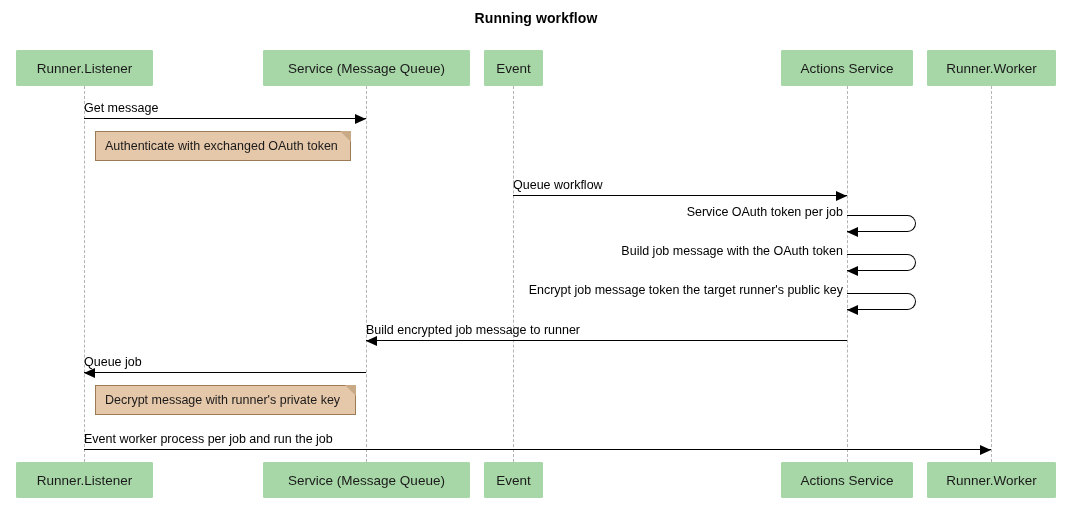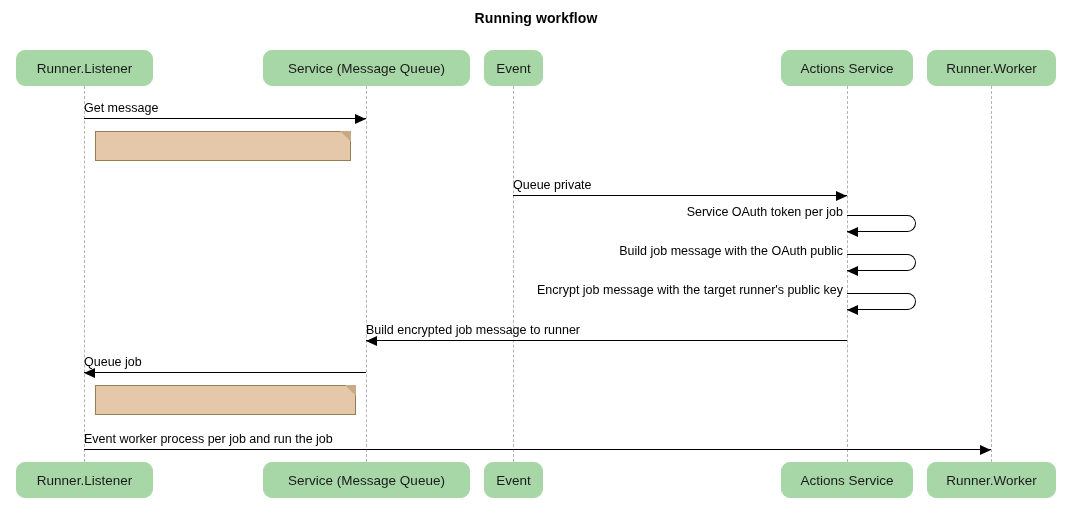--- a/index.html
+++ b/index.html
@@ -32,21 +32,21 @@
   .lifeline {
     position: absolute;
     width: 0;
     border-left: 1px dashed #b4b4b4;
   }
   .participant {
     position: absolute;
     box-sizing: border-box;
     background: #a7d7a7;
     border: 1px solid #a7d7a7;
-    border-radius: 9px;
+    border-radius: 1px;
     color: #1a1a1a;
     font-size: 13.5px;
     display: flex;
     align-items: center;
     justify-content: center;
     white-space: nowrap;
     height: 36px;
   }
   .msg-line {
     position: absolute;
@@ -129,50 +129,52 @@
       <div class="lifeline" style="left: 513px; top: 86px; height: 376px;"></div>
       <div class="lifeline" style="left: 847px; top: 86px; height: 376px;"></div>
       <div class="lifeline" style="left: 991px; top: 86px; height: 376px;"></div>
     </div>
   <div id="messages-layer">
       <div class="msg-line" style="left: 84px; top: 118px; width: 282px;"></div>
       <div class="arrow-head right" style="top: 114px; left: 355px;"></div>
       <div class="msg-label" style="left: 84px; width: 282px; top: 101px;">Get message</div>
       <div class="msg-line" style="left: 513px; top: 195px; width: 334px;"></div>
       <div class="arrow-head right" style="top: 191px; left: 836px;"></div>
-      <div class="msg-label" style="left: 513px; width: 334px; top: 178px;">Queue private</div>
+      <div class="msg-label" style="left: 513px; width: 334px; top: 178px;">Queue workflow</div>
       <div class="msg-line" style="left: 366px; top: 340px; width: 481px;"></div>
       <div class="arrow-head left" style="top: 336px; left: 366px;"></div>
       <div class="msg-label" style="left: 366px; width: 481px; top: 323px;">Build encrypted job message to runner</div>
       <div class="msg-line" style="left: 84px; top: 372px; width: 282px;"></div>
       <div class="arrow-head left" style="top: 368px; left: 84px;"></div>
       <div class="msg-label" style="left: 84px; width: 282px; top: 355px;">Queue job</div>
       <div class="msg-line" style="left: 84px; top: 449px; width: 907px;"></div>
       <div class="arrow-head right" style="top: 445px; left: 980px;"></div>
       <div class="msg-label" style="left: 84px; width: 907px; top: 432px;">Event worker process per job and run the job</div>
     </div>
   <div id="self-messages-layer">
       <div class="selfloop" style="left: 847px; top: 215px; width: 69px; height: 17px;"></div>
       <div class="arrow-head left" style="left: 847px; top: 227px;"></div>
       <div class="msg-label" style="top: 205px; left: 0px; width: 843px; text-align: right;">Service OAuth token per job</div>
       <div class="selfloop" style="left: 847px; top: 254px; width: 69px; height: 17px;"></div>
       <div class="arrow-head left" style="left: 847px; top: 266px;"></div>
-      <div class="msg-label" style="top: 244px; left: 0px; width: 843px; text-align: right;">Build job message with the OAuth public</div>
+      <div class="msg-label" style="top: 244px; left: 0px; width: 843px; text-align: right;">Build job message with the OAuth token</div>
       <div class="selfloop" style="left: 847px; top: 293px; width: 69px; height: 17px;"></div>
       <div class="arrow-head left" style="left: 847px; top: 305px;"></div>
-      <div class="msg-label" style="top: 283px; left: 0px; width: 843px; text-align: right;">Encrypt job message with the target runner's public key</div>
+      <div class="msg-label" style="top: 283px; left: 0px; width: 843px; text-align: right;">Encrypt job message token the target runner's public key</div>
     </div>
   <div id="notes-layer">
       <div class="note" style="left: 95px; top: 131px; width: 256px;">
         <span class="note-fold-edge"></span>
         <span class="note-fold"></span>
+        <span>Authenticate with exchanged OAuth token</span>
       </div>
       <div class="note" style="left: 95px; top: 385px; width: 261px;">
         <span class="note-fold-edge"></span>
         <span class="note-fold"></span>
+        <span>Decrypt message with runner's private key</span>
       </div>
     </div>
   <div id="participants-top-layer">
       <div class="participant" style="left: 16px; width: 137px; top: 50px;">
         <span>Runner.Listener</span>
       </div>
       <div class="participant" style="left: 263px; width: 207px; top: 50px;">
         <span>Service (Message Queue)</span>
       </div>
       <div class="participant" style="left: 484px; width: 59px; top: 50px;">

